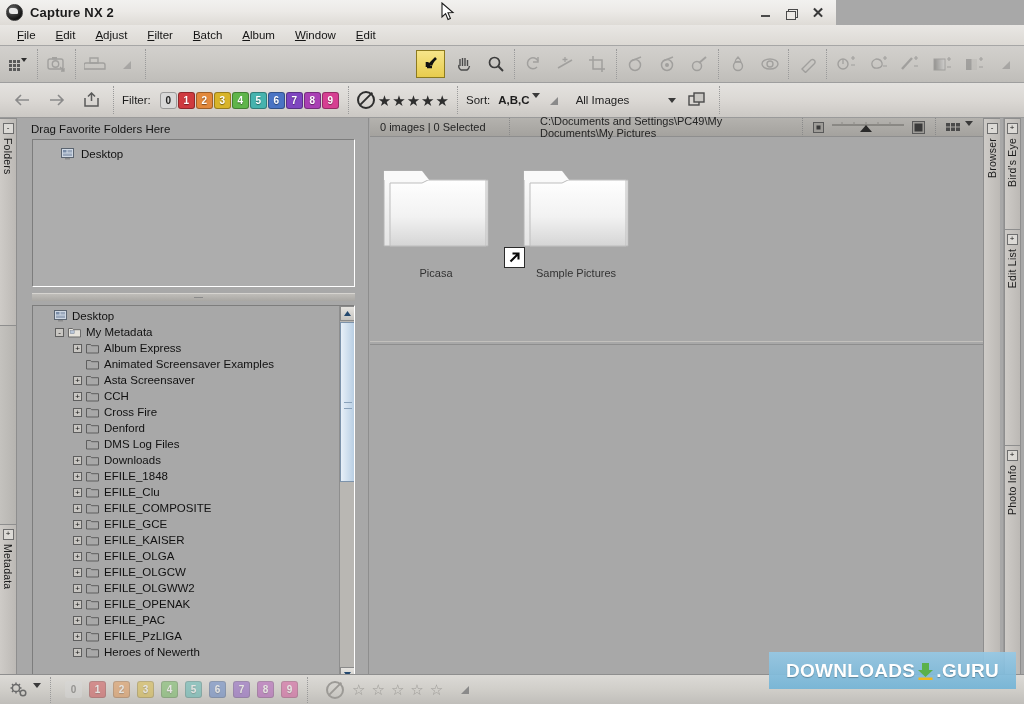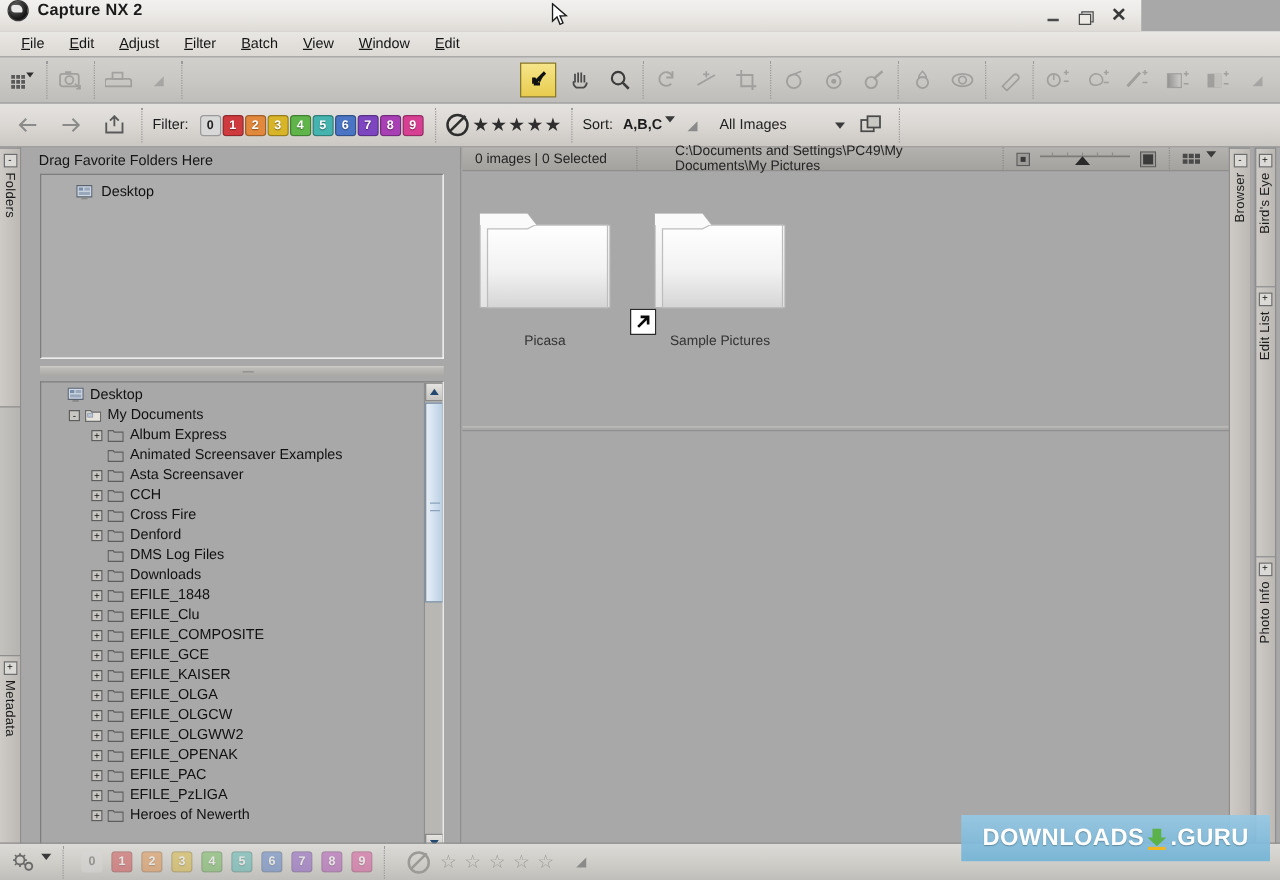--- a/index.html
+++ b/index.html
@@ -7,24 +7,24 @@
     width:1024px;height:704px;overflow:hidden;
     font-family:"Liberation Sans", sans-serif;
     font-size:11px;color:#1a1a1a;
     background:#a8a8a8;
     -webkit-font-smoothing:none;
   }
   .app{position:relative;width:1024px;height:704px;}
 
   
   .titlebar{
-    position:absolute;left:0;top:0;width:913px;height:25px;
+    position:absolute;left:0;top:0;width:836px;height:25px;
     background:linear-gradient(to bottom,#f2f1ef 0%,#eceae7 45%,#dedbd6 100%);
     border-bottom:1px solid #9a9a9a;
-    display:flex;
+    display:flex;align-items:center;
   }
   .tb-logo{
     width:15px;height:15px;border-radius:50%;margin-left:6px;margin-right:7px;
     background:radial-gradient(circle at 35% 30%,#6a6a6a,#141414 70%);
     position:relative;flex:none;border:1px solid #3a3a3a;
   }
   .tb-logo:after{
     content:"";position:absolute;left:2px;top:3px;width:9px;height:6px;
     background:#e8e8e8;border-radius:2px 4px 1px 3px;
   }
@@ -244,21 +244,21 @@
       <div class="tb-btn tb-close">✕</div>
     </div>
   </div>
 
   <div class="menubar">
     <div class="menu-item">File</div>
     <div class="menu-item">Edit</div>
     <div class="menu-item">Adjust</div>
     <div class="menu-item">Filter</div>
     <div class="menu-item">Batch</div>
-    <div class="menu-item">View</div>
+    <div class="menu-item">Album</div>
     <div class="menu-item">Window</div>
     <div class="menu-item">Edit</div>
   </div>
 
   <div class="toolbar">
     <div class="tgrp">
       <div class="tbtn">
         <svg width="21" height="18" viewBox="0 0 21 18">
           <g fill="#5a5a5a">
             <rect x="1" y="5" width="3" height="3"></rect>
@@ -554,21 +554,21 @@
         </div>
 
         <div class="trow" style="padding-left:22px;">
           <span class="texp">-</span>
           <span style="margin-right:5px;">
             <svg width="13" height="12" viewBox="0 0 13 12">
               <path d="M0.5 2.5 h4 l1 1.2 h7 v7.3 h-12z" fill="#e6e3dc" stroke="#6a6a6a"></path>
               <rect x="2.2" y="4.5" width="4" height="3.2" fill="#b9c6d8" stroke="#7a8494" stroke-width=".5"></rect>
             </svg>
           </span>
-          <span class="tname">My Documents</span>
+          <span class="tname">My Metadata</span>
         </div>
 
         <div class="trow" style="padding-left:40px;">
           <span class="texp">+</span>
           <span style="margin-right:5px;">
             <svg width="13" height="11" viewBox="0 0 13 11">
                 <path d="M0.5 1.5 h4 l1 1.2 h7 v7.3 h-12z" fill="none" stroke="#5e5e5e"></path>
               </svg>
           </span>
           <span class="tname">Album Express</span>

